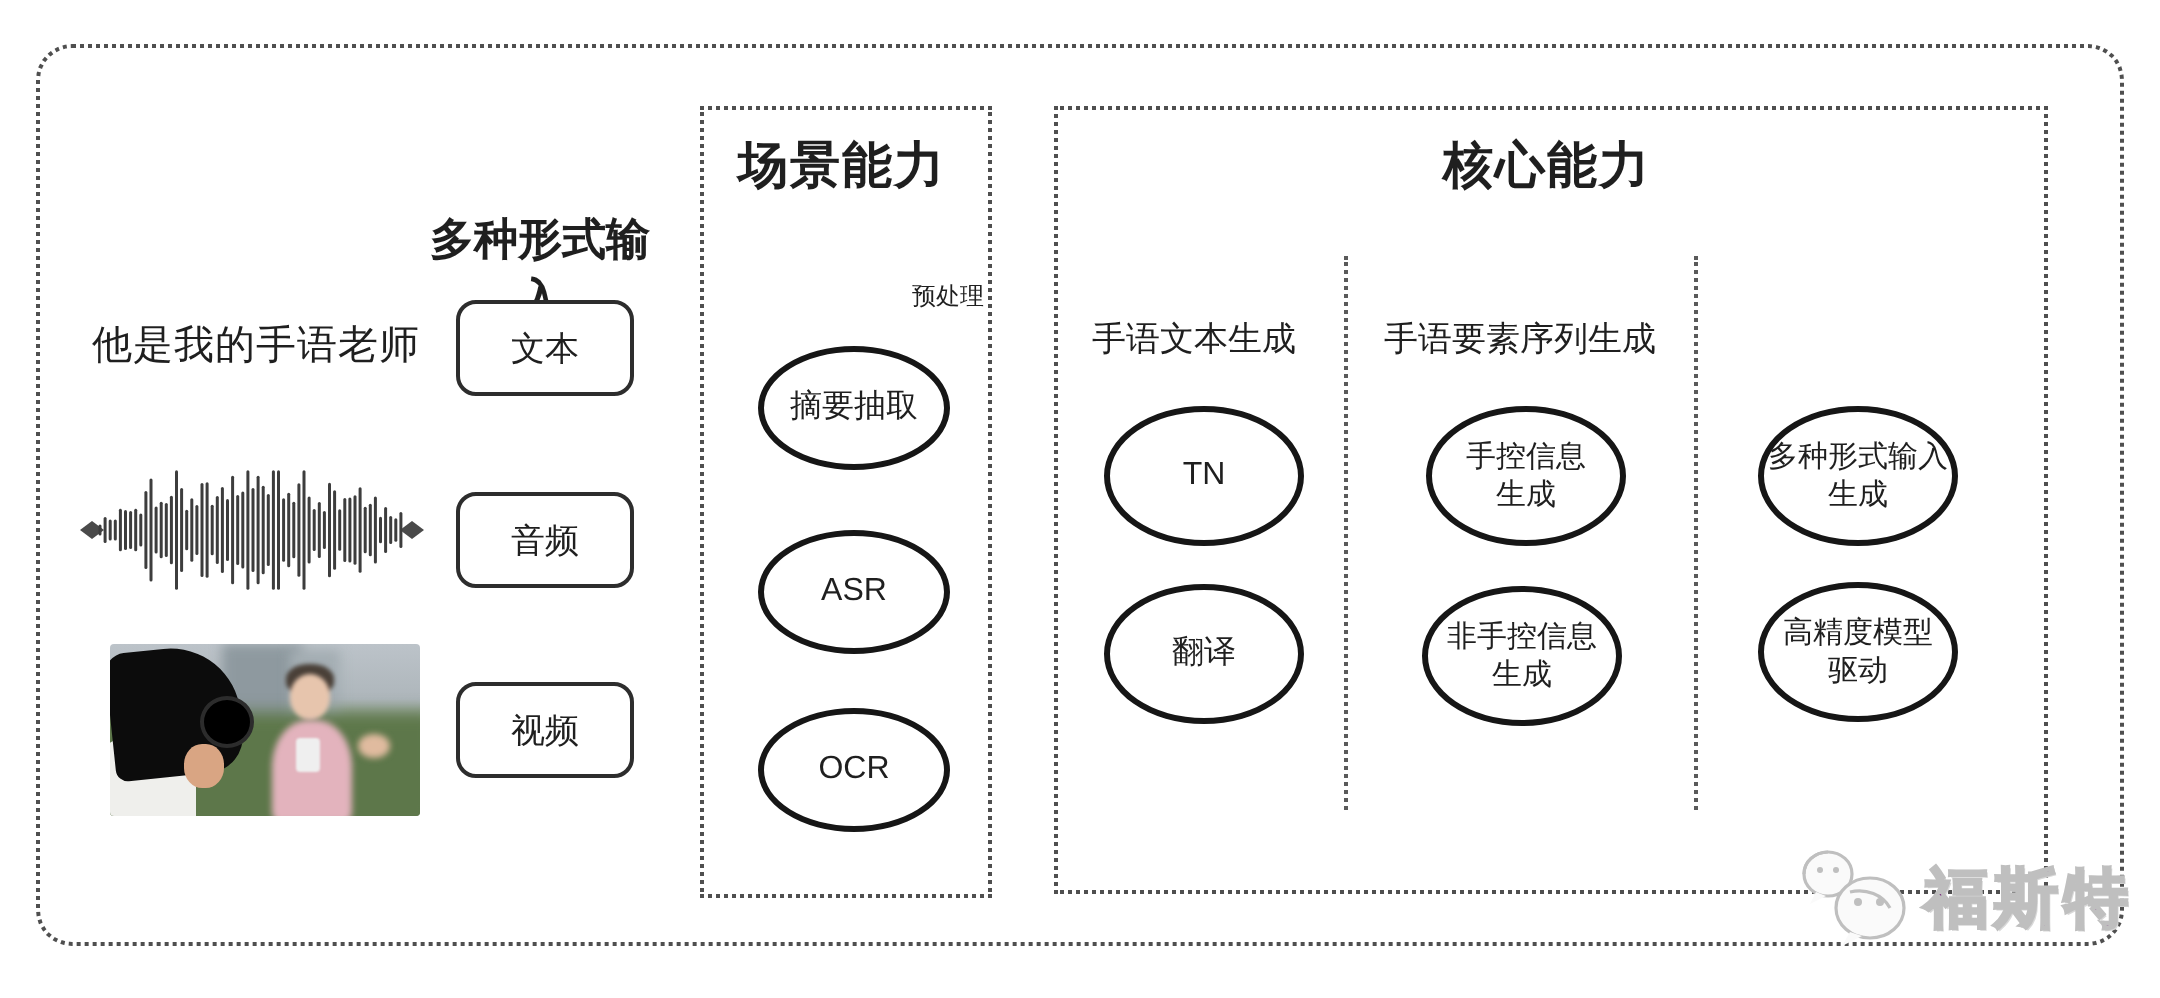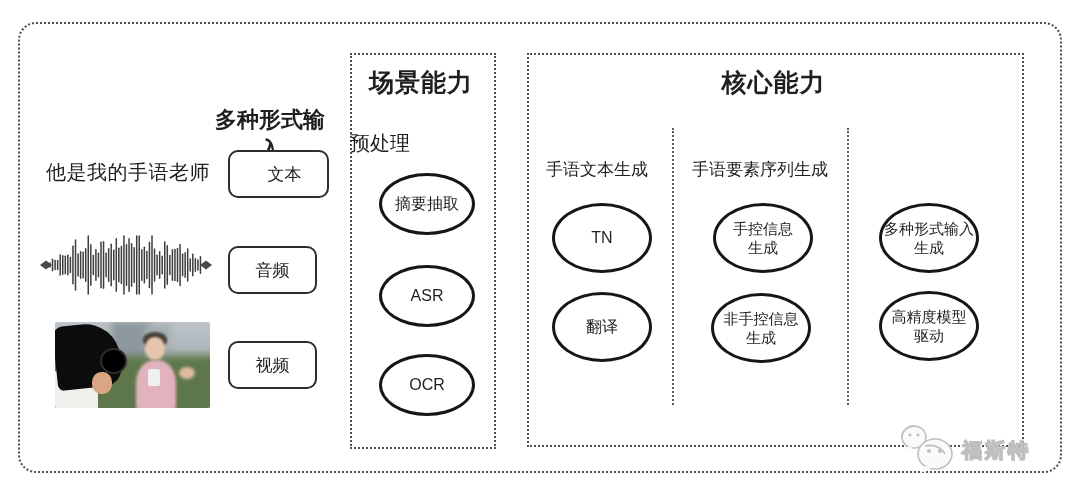--- a/index.html
+++ b/index.html
@@ -19,21 +19,21 @@
   .div1{left:672px;} .div2{left:847px;}
 
   
   .input-label{position:absolute;left:210px;top:105px;width:120px;text-align:center;
     font-weight:bold;font-size:22px;}
   .sample-text{position:absolute;left:46px;top:159px;width:175px;font-size:20px;
     letter-spacing:0.5px;white-space:nowrap;}
   .inbox{position:absolute;left:228px;width:85px;height:44px;border:2px solid #2d2d2d;
     border-radius:10px;display:flex;align-items:center;justify-content:center;
     font-size:17px;background:#fff;}
-  .inbox-text{top:150px;padding-left:12px;} .inbox-audio{top:246px;} .inbox-video{top:341px;}
+  .inbox-text{top:150px;} .inbox-audio{top:246px;} .inbox-video{top:341px;}
 
   .wave{position:absolute;left:40px;top:233px;width:172px;height:64px;}
 
   
   .photo{position:absolute;left:55px;top:322px;width:155px;height:86px;overflow:hidden;
     border-radius:2px;background:linear-gradient(180deg,#bcc3c9 0%,#aeb6bb 32%,#90a089 46%,#6e8259 62%,#66794f 100%);}
   .photo div{position:absolute;}
   .p-bldg1{left:36%;top:0;width:26%;height:46%;background:#8e999f;filter:blur(3px);}
   .p-bldg2{left:58%;top:4%;width:16%;height:40%;background:#a3adb2;filter:blur(3px);}
   .p-hedge{left:-5%;top:40%;width:110%;height:65%;background:#5d774a;filter:blur(4px);}
@@ -41,36 +41,36 @@
   .p-head{left:58%;top:18%;width:13%;height:26%;background:#e7c5ad;border-radius:50%;filter:blur(1px);}
   .p-hair{left:57%;top:12%;width:15%;height:17%;background:#4a4038;border-radius:50% 50% 40% 40%;filter:blur(1px);}
   .p-mic{left:60%;top:55%;width:8%;height:20%;background:#efefef;border-radius:2px;filter:blur(.5px);}
   .p-hand{left:80%;top:52%;width:10%;height:14%;background:#e0bb9f;border-radius:50%;filter:blur(1.5px);}
   .p-shoulder{left:-8%;top:52%;width:36%;height:60%;background:#efefec;border-radius:60% 60% 0 0;}
   .p-cam{left:0;top:2%;width:42%;height:74%;background:#0c0c0c;border-radius:10px 35px 18px 6px;transform:rotate(-6deg);}
   .p-lens{left:29%;top:30%;width:15%;height:26%;background:#000;border:2px solid #2c2c2c;border-radius:50%;}
   .p-arm{left:24%;top:58%;width:13%;height:26%;background:#d9a583;border-radius:45%;}
 
   
-  .scene-sub{position:absolute;left:350px;top:130px;width:142px;text-align:left;font-size:20px;}
+  .scene-sub{position:absolute;left:350px;top:140px;width:142px;text-align:right;font-size:12px;}
   .col-header{position:absolute;top:158px;width:170px;text-align:center;font-size:17px;}
   .h1{left:512px;} .h2{left:675px;} .h3{left:841px;}
   .ellipse{position:absolute;border:3px solid #161616;border-radius:50%;background:#fff;
     display:flex;align-items:center;justify-content:center;text-align:center;
     font-size:15px;line-height:1.3;white-space:pre-line;}
   .sc-el{left:379px;width:90px;height:56px;font-size:16px;}
   .sc1{top:173px;} .sc2{top:265px;} .sc3{top:354px;}
   .co-el{width:94px;height:64px;}
   .c1a{left:552px;top:203px;font-size:16px;} .c1b{left:552px;top:292px;font-size:16px;}
   .c2a{left:713px;top:203px;} .c2b{left:711px;top:293px;}
   .c3a{left:879px;top:203px;} .c3b{left:879px;top:291px;}
 
   
   .watermark{position:absolute;left:898px;top:424px;display:flex;align-items:center;gap:6px;}
-  .wm-text{font-size:20px;font-weight:bold;letter-spacing:3px;color:#701a75;
+  .wm-text{font-size:32px;font-weight:bold;letter-spacing:3px;color:#701a75;
     -webkit-text-stroke:1.3px #bfbfbf;text-shadow:1px 1px 0 #d8d8d8;}
 </style>
 </head>
 <body>
 
 <div class="stage">
 
   <div class="outer-frame"></div>
 
   <div class="input-label">多种形式输入</div>

